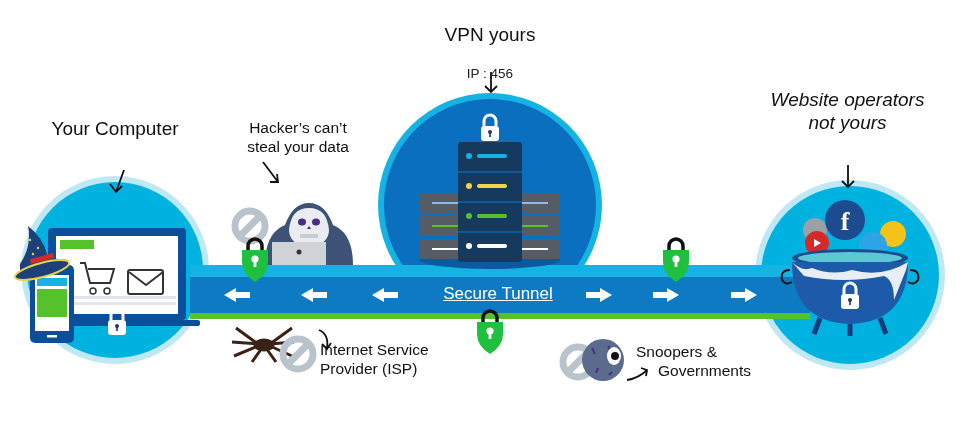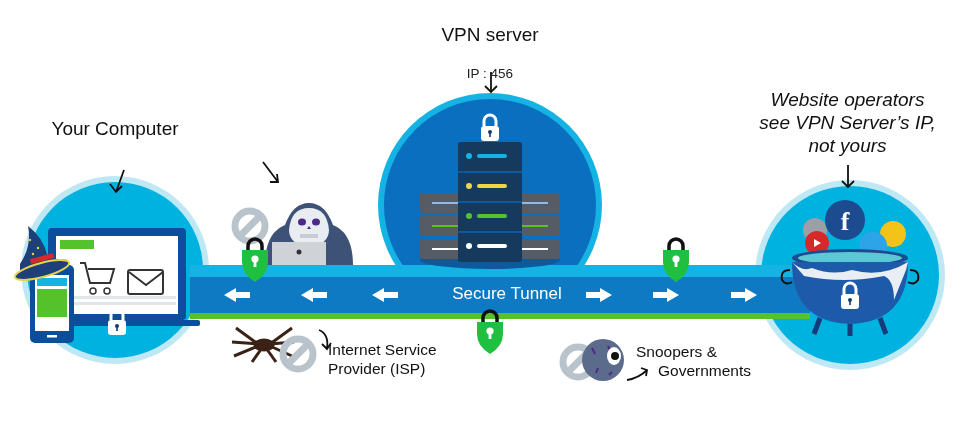--- a/index.html
+++ b/index.html
@@ -176,33 +176,36 @@
     <path d="M263,162 l15,20 M270,182 l8,0 l-1,-8"></path>
     <path d="M491,72 v20 M485,86 l6,6 l6,-6"></path>
     <path d="M848,165 v22 M842,181 l6,6 l6,-6"></path>
     <path d="M319,330 q10,4 8,18 M322,344 l5,5 l4,-6"></path>
     <path d="M627,380 q12,-2 20,-10 M641,368 l6,2 l-1,6"></path>
   </g>
 </svg>
 
 <div class="lbl title" style="left:30px;top:118px;width:170px;">Your Computer</div>
 
-
-<div class="lbl title" style="left:400px;top:24px;width:180px;">VPN server</div>
+<div class="lbl small" style="left:228px;top:118px;width:140px;">
+  <div>Hacker’s can’t</div>
+  <div>steal your data</div>
+</div>
+
+<div class="lbl title" style="left:400px;top:24px;width:180px;">VPN yours</div>
 <div class="lbl ip" style="left:400px;top:50px;width:180px;">IP : 456</div>
 
 <div class="lbl" style="left:740px;top:88px;width:215px;font-size:19px;line-height:23px;font-style:italic;">
   <div>Website operators</div>
-  <div>see VPN Server’s IP,</div>
   <div>not yours</div>
 </div>
 
-<div class="lbl" style="left:427px;top:284px;width:160px;font-size:17px;color:#fff;">Secure Tunnel</div>
-
-<div class="lbl small" style="left:328px;top:340px;text-align:left;">
+<div class="lbl" style="left:418px;top:284px;width:160px;font-size:17px;color:#fff;text-decoration:underline;">Secure Tunnel</div>
+
+<div class="lbl small" style="left:320px;top:340px;text-align:left;">
   <div>Internet Service</div>
   <div>Provider (ISP)</div>
 </div>
 
 <div class="lbl small" style="left:636px;top:342px;text-align:left;">
   <div>Snoopers &amp;</div>
   <div style="padding-left:22px;">Governments</div>
 </div>
 </div>
 

